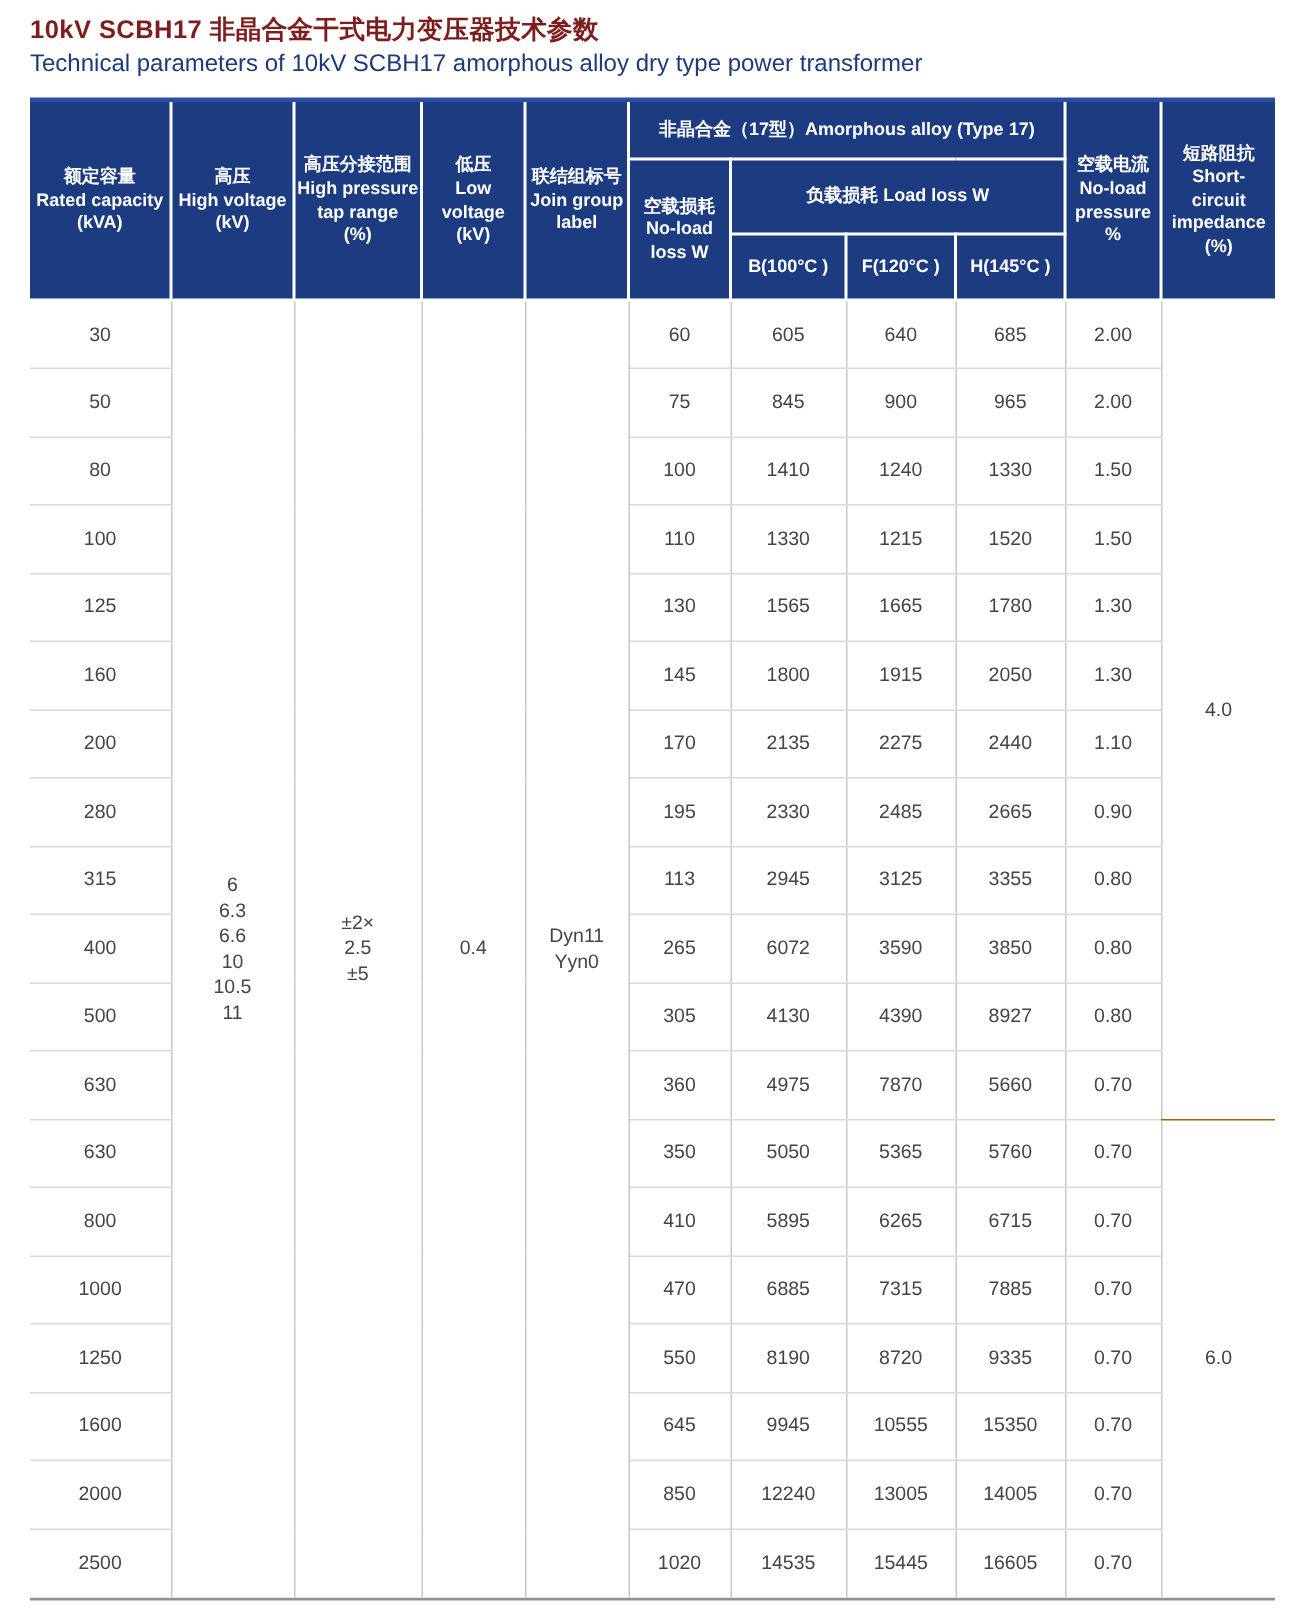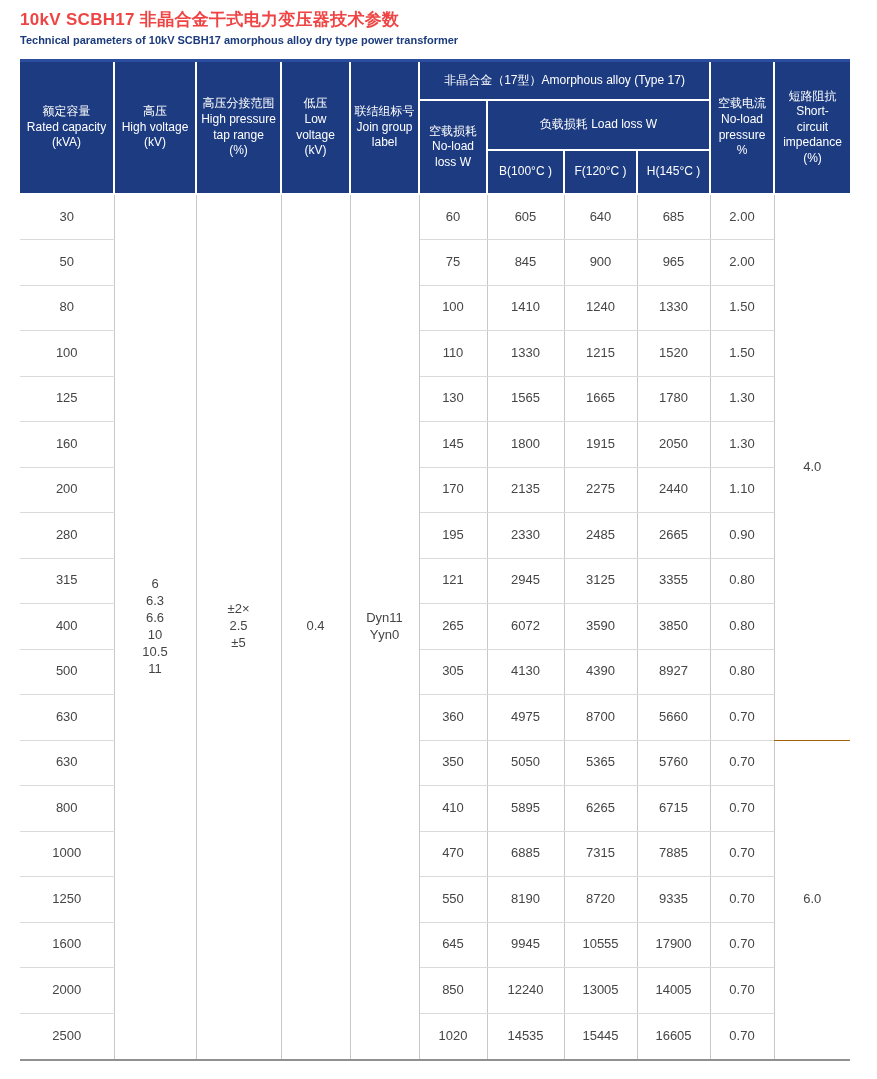--- a/index.html
+++ b/index.html
@@ -7,49 +7,49 @@
     margin: 0; padding: 0;
     width: 877px; height: 1079px;
     background: #ffffff;
     overflow: hidden;
     font-family: "Liberation Sans", "DejaVu Sans", sans-serif;
   }
   .page { padding: 8px 27px 0 20px; }
 
   .title {
     margin: 0;
-    color: #ef4444;
+    color: #7f1d1d;
     font-size: 17px;
     font-weight: 700;
     letter-spacing: 0.3px;
   }
   .subtitle {
     margin: 3px 0 0 0;
     color: #1b3b7c;
-    font-size: 11px;
-    font-weight: 700;
+    font-size: 16px;
+    font-weight: 400;
   }
 
   .table-wrap {
     margin-top: 13px;
     width: 830px;
     border-top: 3px solid #2b4d9f;
     border-bottom: 2px solid #8f9193;
   }
   table {
     border-collapse: collapse;
     table-layout: fixed;
     width: 830px;
   }
 
   
   thead th {
     background: #1c3b80;
     color: #ffffff;
-    font-weight: 400;
+    font-weight: 700;
     font-size: 12px;
     line-height: 1.3;
     text-align: center;
     vertical-align: middle;
     border: 2px solid #ffffff;
     white-space: pre-line;
     padding: 2px 1px;
   }
   thead tr:first-child th { border-top: none; }
   th.first-col { border-left: none; }
@@ -214,21 +214,21 @@
           <tr>
             <td>280</td>
             <td>195</td>
             <td>2330</td>
             <td>2485</td>
             <td>2665</td>
             <td>0.90</td>
           </tr>
           <tr>
             <td>315</td>
-            <td>121</td>
+            <td>113</td>
             <td>2945</td>
             <td>3125</td>
             <td>3355</td>
             <td>0.80</td>
           </tr>
           <tr>
             <td>400</td>
             <td>265</td>
             <td>6072</td>
             <td>3590</td>
@@ -240,21 +240,21 @@
             <td>305</td>
             <td>4130</td>
             <td>4390</td>
             <td>8927</td>
             <td>0.80</td>
           </tr>
           <tr>
             <td>630</td>
             <td>360</td>
             <td>4975</td>
-            <td>8700</td>
+            <td>7870</td>
             <td>5660</td>
             <td>0.70</td>
           </tr>
           <tr>
             <td>630</td>
             <td>350</td>
             <td>5050</td>
             <td>5365</td>
             <td>5760</td>
             <td>0.70</td>
@@ -282,21 +282,21 @@
             <td>8190</td>
             <td>8720</td>
             <td>9335</td>
             <td>0.70</td>
           </tr>
           <tr>
             <td>1600</td>
             <td>645</td>
             <td>9945</td>
             <td>10555</td>
-            <td>17900</td>
+            <td>15350</td>
             <td>0.70</td>
           </tr>
           <tr>
             <td>2000</td>
             <td>850</td>
             <td>12240</td>
             <td>13005</td>
             <td>14005</td>
             <td>0.70</td>
           </tr>

